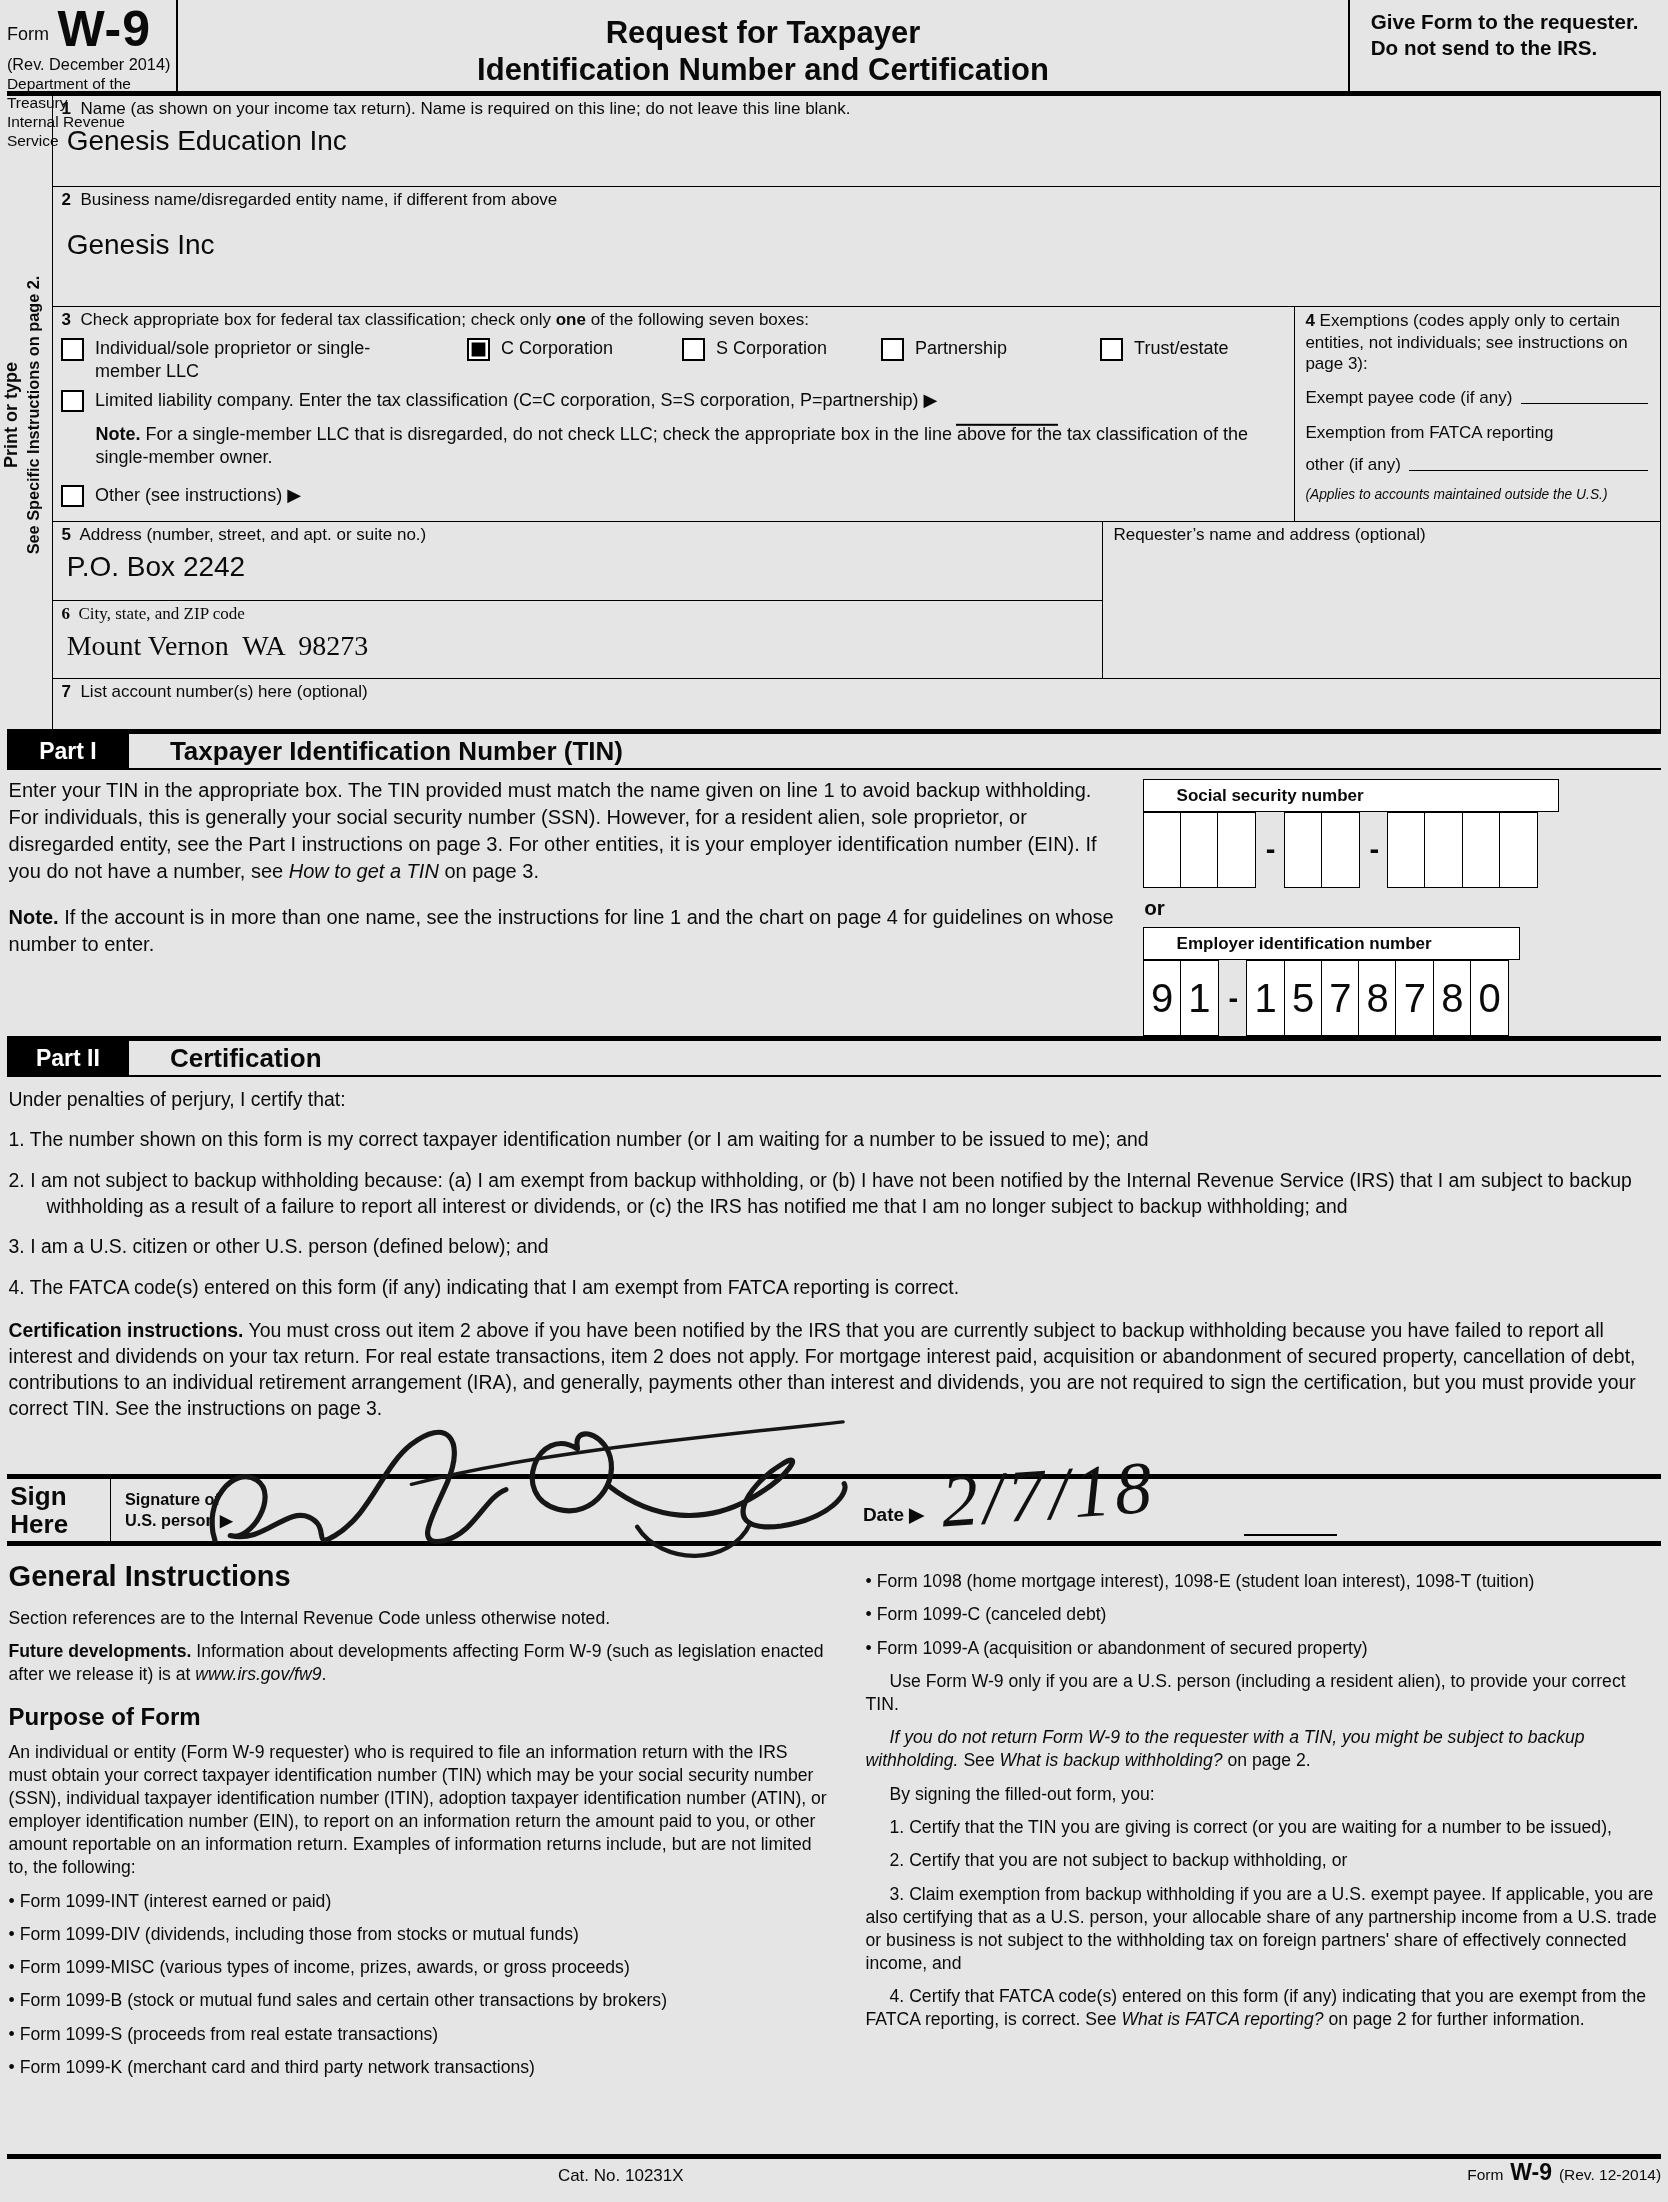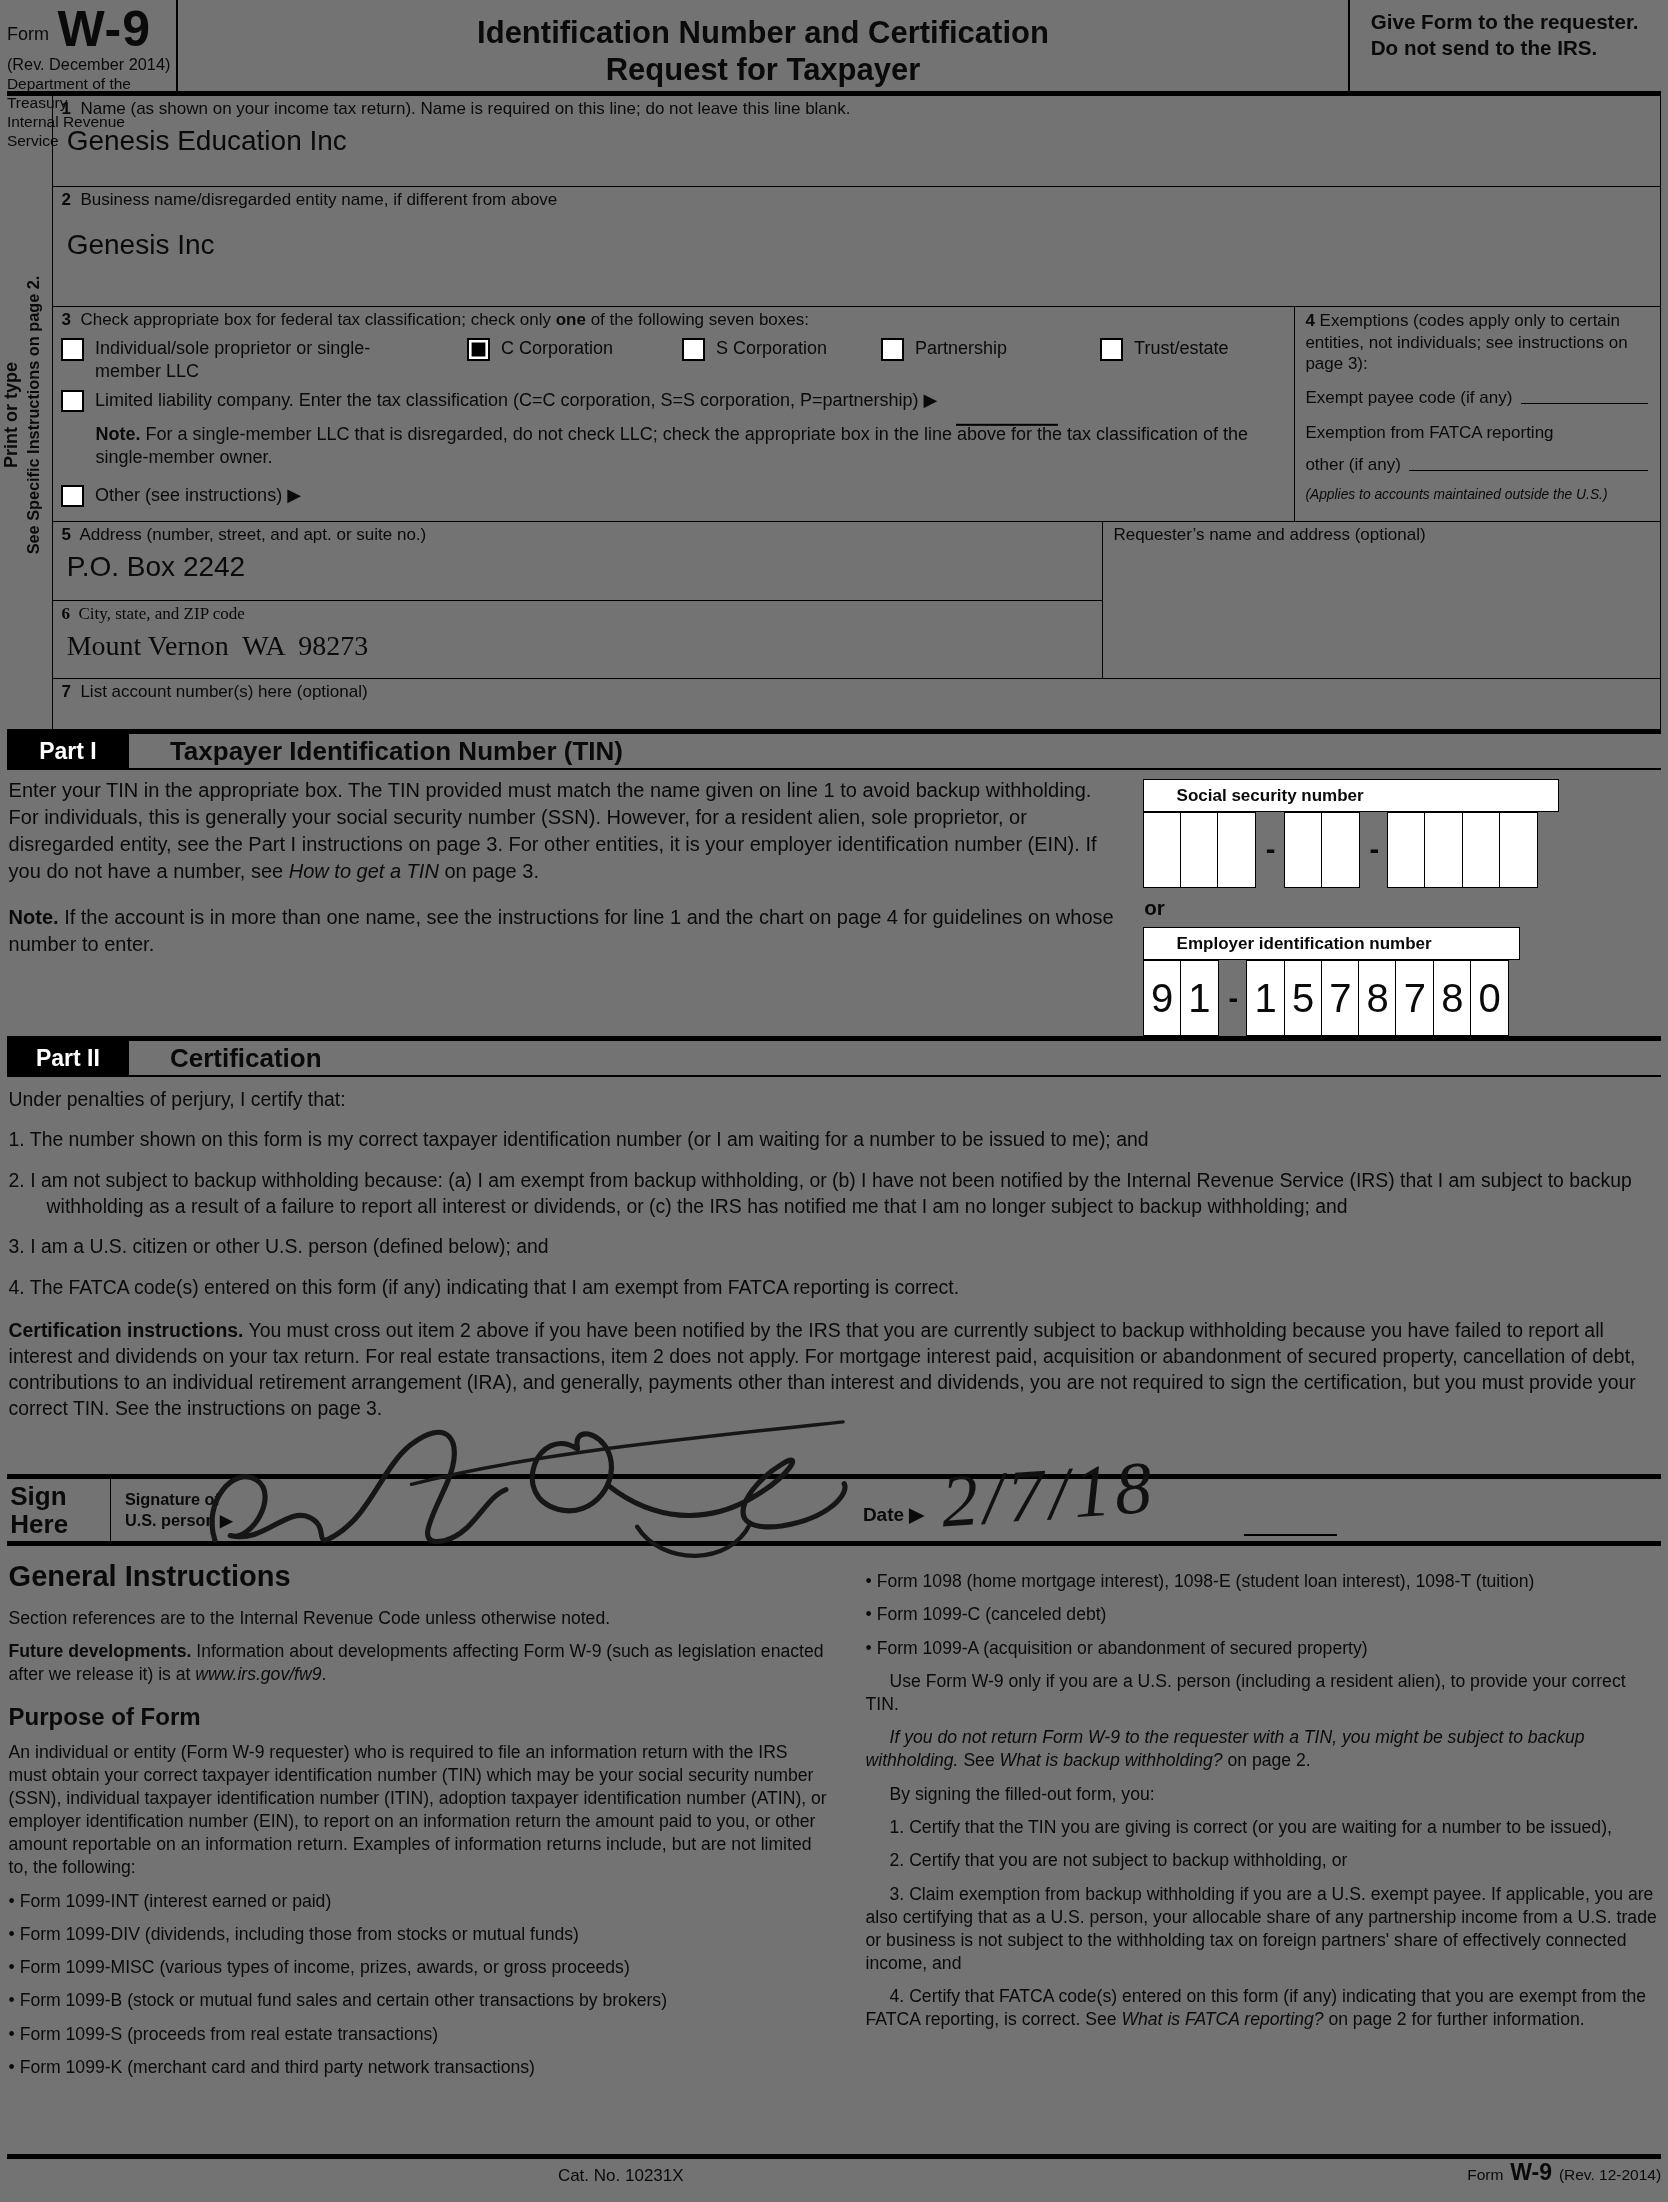--- a/index.html
+++ b/index.html
@@ -1,18 +1,18 @@
 <!DOCTYPE html>
 <html style="font-size:13.8px"><head>
 <meta charset="utf-8">
 <style>
   * { margin:0; padding:0; box-sizing:border-box; }
   html,body { background:#ffffff; }
   body { width:1668px; height:2203px; font-family:"Liberation Sans", sans-serif; color:#0a0a0a; position:relative; }
-  .page { position:absolute; inset:0; background:#737373; padding:0 6.9px; }
+  .page { position:absolute; inset:0; background:#e5e5e5; padding:0 6.9px; }
 
   
   .hdr { display:flex; height:96px; border-bottom:5.2px solid #000; }
   .hdr-left { width:169px; padding-top:6.9px; }
   .formline { display:flex; align-items:flex-end; gap:8.6px; }
   .formword { font-size:18px; padding-bottom:6.9px; }
   .formnum { font-size:50px; font-weight:bold; letter-spacing:0.9px; line-height:45px; }
   .rev { font-size:16.3px; margin-top:3.4px; }
   .dept { font-size:15.5px; line-height:19px; }
   .hdr-center { flex:1; border-left:2.6px solid #000; border-right:2.6px solid #000; text-align:center; font-size:31px; font-weight:bold; line-height:37px; padding-top:13.8px; }
@@ -120,22 +120,22 @@
     <div class="hdr-left">
       <div class="formline">
         <span class="formword">Form</span>
         <span class="formnum">W-9</span>
       </div>
       <div class="rev">(Rev. December 2014)</div>
       <div class="dept">Department of the Treasury</div>
       <div class="dept">Internal Revenue Service</div>
     </div>
     <div class="hdr-center">
+      <div>Request for Taxpayer</div>
       <div>Identification Number and Certification</div>
-      <div>Request for Taxpayer</div>
     </div>
     <div class="hdr-right">Give Form to the requester. Do not send to the IRS.</div>
   </header>
 
   <div class="side">
     <div class="side-rot">
       <div class="side1">Print or type</div>
       <div class="side2">See Specific Instructions on page 2.</div>
     </div>
   </div>

